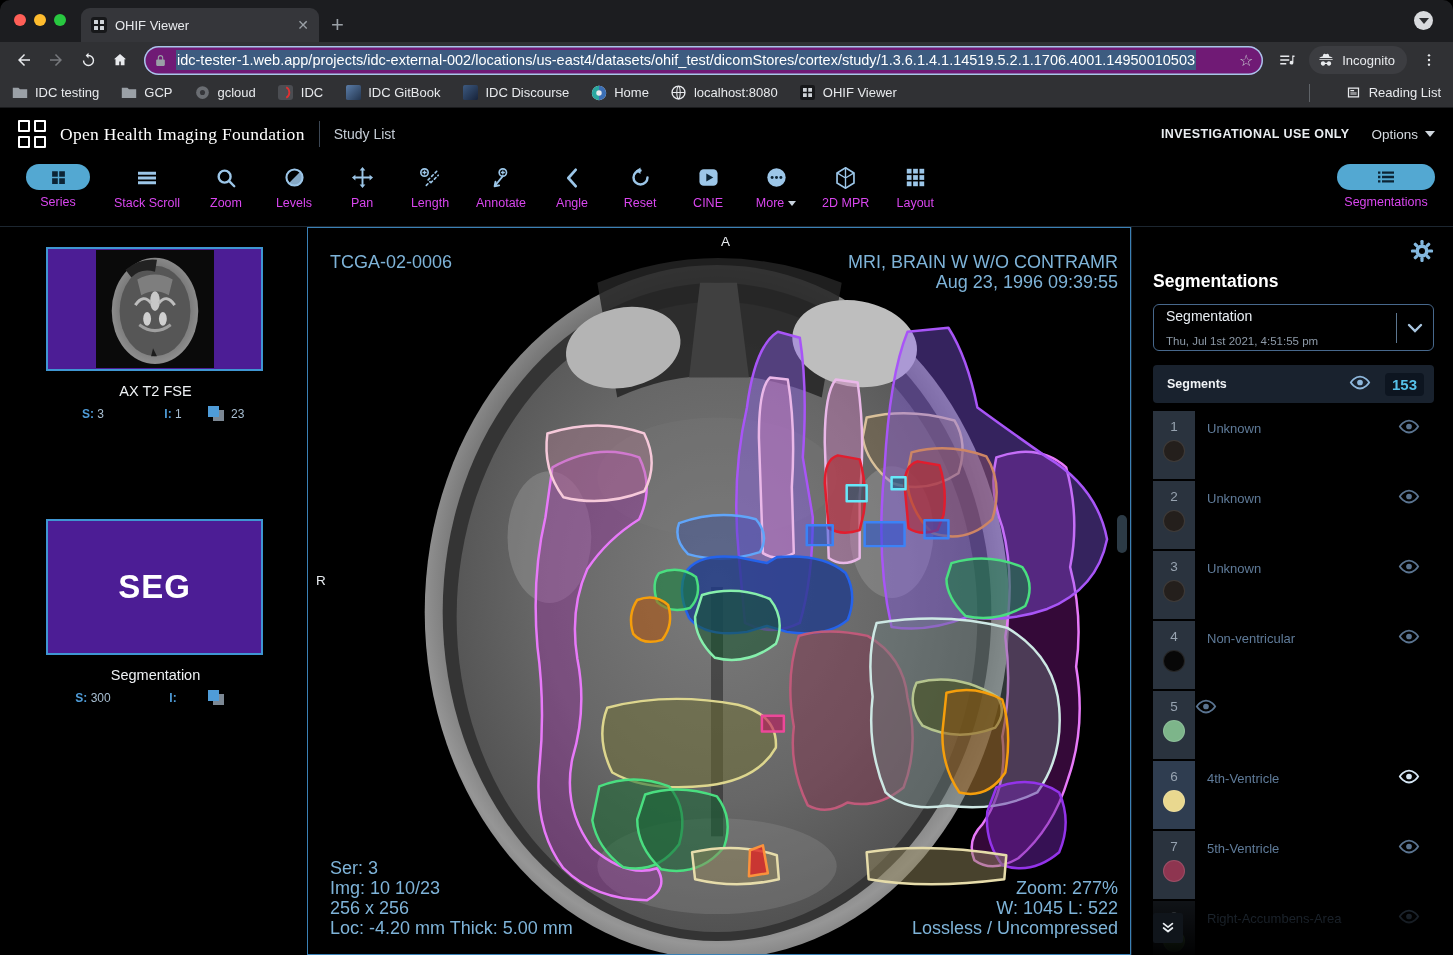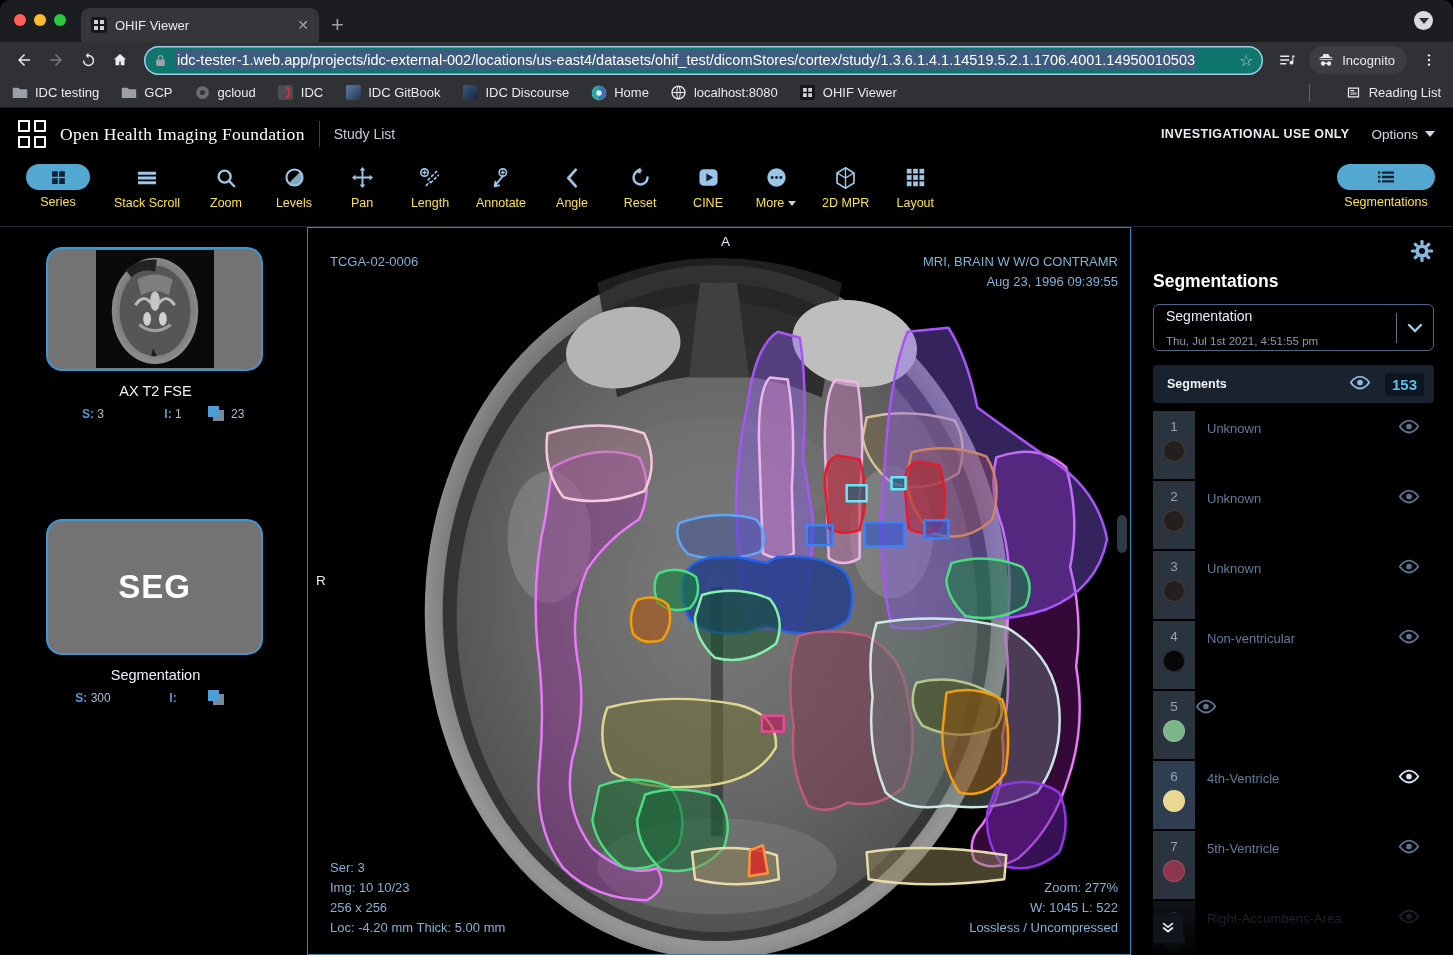--- a/index.html
+++ b/index.html
@@ -19,21 +19,21 @@
   .fav-grid i { background:#cfd3d8; border-radius:0.5px; }
   .tab-title { flex:1; white-space:nowrap; overflow:hidden; }
   .tab-close { color:#9aa0a6; font-size:14px; line-height:1; cursor:default; }
   .newtab { color:#9aa0a6; font-size:22px; margin:0 0 6px 12px; line-height:1; }
   .tabsearch { position:absolute; right:20px; top:11px; width:19px; height:19px; border-radius:50%; background:#d8dadd; display:grid; place-items:center; }
   .tabsearch:after{ content:""; border:5px solid transparent; border-top:6px solid #2c2d30; margin-top:5px; }
 
   .navbar { height:36px; background:#303134; display:flex; align-items:center; padding:0 10px; gap:4px; flex:0 0 auto; }
   .nav-ic { width:28px; height:28px; display:grid; place-items:center; color:#e8eaed; }
   .nav-ic.dim { color:#77797d; }
-  .omnibox { flex:1; height:29px; background:#0f766e; border-radius:15px; margin:0 6px 0 6px;
+  .omnibox { flex:1; height:29px; background:#701a75; border-radius:15px; margin:0 6px 0 6px;
     display:flex; align-items:center; padding:0 10px; box-shadow:0 0 0 1.5px #a8c7e8 inset; }
   .url-sel { color:#fff; font-size:14.5px; background:#3d5c80; padding:2px 1px; white-space:nowrap; overflow:hidden; flex:0 1 auto; }
   .omni-star { margin-left:auto; color:#c7cbd1; font-size:16px; padding-left:8px; }
   .incog-pill { height:28px; background:#3c3d41; border-radius:14px; color:#e8eaed; font-size:13px;
     display:flex; align-items:center; gap:7px; padding:0 12px 0 8px; margin:0 4px; }
 
   .bookmarksbar { height:30px; background:#303134; display:flex; align-items:center; padding:0 12px; gap:36px;
     color:#e8eaed; font-size:13px; flex:0 0 auto; border-bottom:1px solid #1a1b1d; }
   .bm { display:flex; align-items:center; gap:7px; white-space:nowrap; }
   .bm-ico { width:16px; height:16px; border-radius:3px; display:grid; place-items:center; flex:0 0 auto; }
@@ -50,49 +50,49 @@
   .studylist { color:#c5cdd6; font-size:14px; }
   .hdr-right { margin-left:auto; display:flex; align-items:center; gap:22px; }
   .invest { color:#e9edf1; font-size:12.5px; font-weight:bold; letter-spacing:0.4px; }
   .options { color:#d4dae0; font-size:13.5px; display:flex; align-items:center; gap:7px; }
   .caret-down { width:0; height:0; border:5px solid transparent; border-top:6px solid #cfd6dd; margin-top:5px; }
 
   .app-toolbar { height:66px; display:flex; align-items:flex-start; padding:4px 18px 0 26px; flex:0 0 auto; }
   .tb-left { display:flex; gap:24px; }
   .tbtn { display:flex; flex-direction:column; align-items:center; gap:5px; min-width:44px; }
   .tbtn .ticon { height:27px; display:flex; align-items:center; justify-content:center; color:#9cc6e8; }
-  .tbtn .tlabel { color:#fde047; font-size:12.5px; white-space:nowrap; display:flex; align-items:center; gap:4px; }
+  .tbtn .tlabel { color:#d946ef; font-size:12.5px; white-space:nowrap; display:flex; align-items:center; gap:4px; }
   .tbtn.active .ticon { background:#53a8d2; color:#0c2435; border-radius:13px; width:64px; height:26px; }
   .tb-right { margin-left:auto; }
   .tbtn.segbtn .ticon { background:#53a8d2; color:#0c2435; border-radius:13px; width:98px; height:26px; }
   .tiny-caret { width:0; height:0; border:4px solid transparent; border-top:5px solid #c8d2dc; margin-top:4px; }
 
   .main { flex:1; display:flex; min-height:0; border-top:1px solid #1c2630; }
 
   
   .series-panel { width:307px; flex:0 0 auto; padding:20px 44px 0 46px;text-align:center; }
-  .thumb-card { border:2px solid #3f96d2; border-radius:16px; background:#737373; overflow:hidden;
+  .thumb-card { border:2px solid #3f96d2; border-radius:0; background:#4c1d95; overflow:hidden;
     display:grid; place-items:center; }
   .thumb-card.first { height:124px; }
   .thumb-card.seg { height:136px; margin-top:98px; }
   .seg-big { color:#fff; font-size:33px; font-weight:bold; letter-spacing:1px; }
   .thumb-label { color:#eef1f4; font-size:14.5px; margin:12px 0 0 2px; }
   .thumb-meta { display:flex; align-items:center; margin:7px 0 0 2px; color:#a8bfd2; font-size:12px; }
   .thumb-meta .k { color:#4f9cd8; font-weight:bold; }
   .thumb-meta .m1 { width:90px; }
   .thumb-meta .m2 { width:70px; }
   .stackico { position:relative; width:16px; height:15px; margin-right:7px; }
   .stackico .b { position:absolute; width:11px; height:11px; }
   .stackico .back { right:0; bottom:0; background:#7c8894; }
   .stackico .front { left:0; top:0; background:#4f9cd8; }
 
   
   .viewport { flex:1; position:relative; border:1.5px solid #3a80b5; background:#000; overflow:hidden; }
   .viewport svg.scene { position:absolute; inset:0; width:100%; height:100%; }
-  .ov { position:absolute; color:#7eb3d8; font-size:13px; line-height:20px; }
+  .ov { position:absolute; color:#7eb3d8; font-size:18px; line-height:20px; }
   .ov.tl { top:24px; left:22px; }
   .ov.tr { top:24px; right:12px; text-align:right;margin-left:8px; }
   .ov.bl { bottom:16px; left:22px; }
   .ov.br { bottom:16px; right:12px; text-align:right; }
   .marker { position:absolute; color:#e8ecf0; font-size:13.5px; }
   .marker.a { top:6px; left:calc(50% + 2px); }
   .marker.r { top:345px; left:8px; }
   .vp-scroll { position:absolute; right:3px; top:287px; width:10px; height:38px; border-radius:5px; background:#2c3b46; }
 
   

